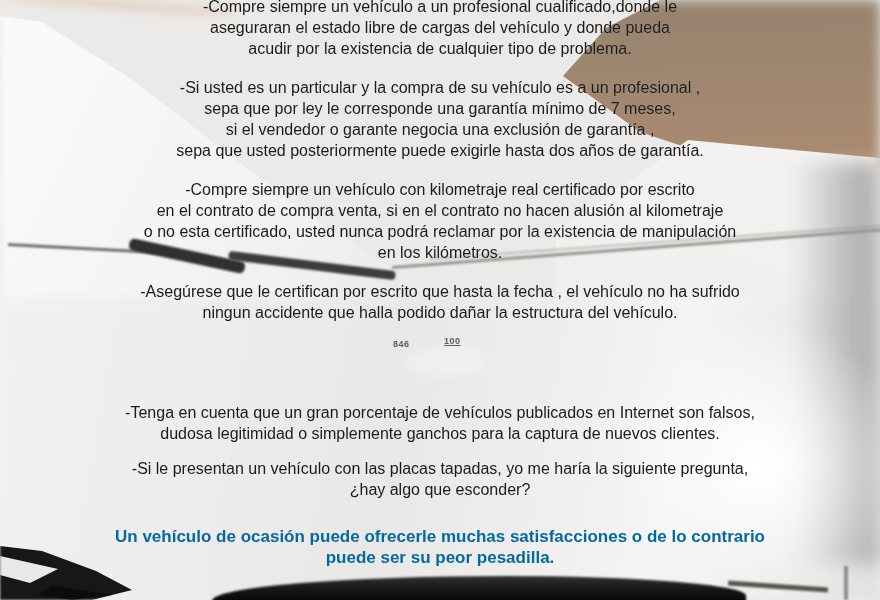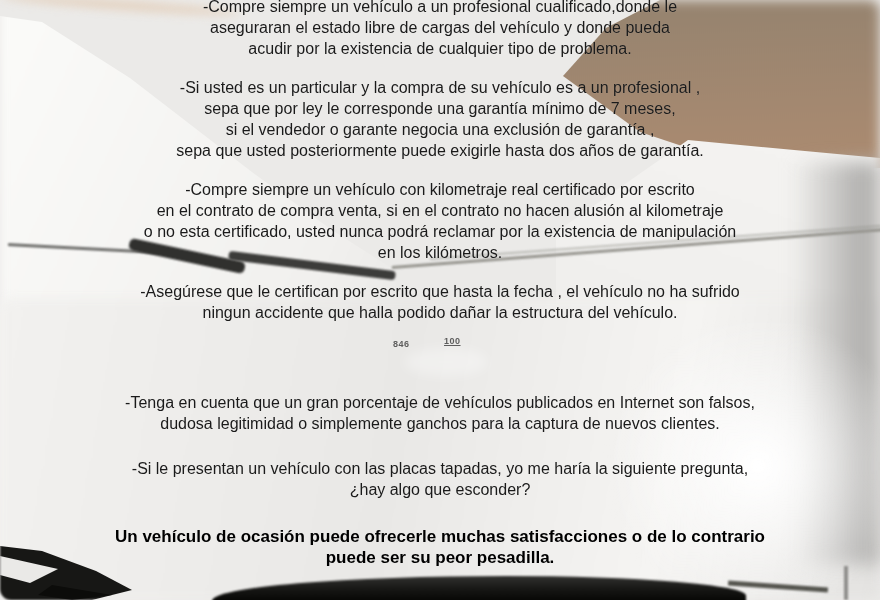--- a/index.html
+++ b/index.html
@@ -1,21 +1,21 @@
 <!DOCTYPE html>
 <html><head>
 <meta charset="utf-8">
 <style>
   html,body{margin:0;padding:0;background:#888;}
   .stage{
     position:relative;width:880px;height:600px;overflow:hidden;
     background:#ebeae8;
     font-family:"Liberation Sans", sans-serif;
   }
-  .layer{position:absolute;inset:0;pointer-events:none;border-radius:11px;}
+  .layer{position:absolute;inset:0;pointer-events:none;}
 
   
   .bg-base{background:linear-gradient(135deg,#e2e1df 0%,#eceleb 45%,#f0efed 100%);}
   .windshield{
     clip-path:polygon(0px 0px,708px 0px,640px 44px,515px 102px,392px 162px,282px 220px,196px 266px,80px 306px,0px 320px);
     background:linear-gradient(160deg,#51575a 8%,#5e6365 42%,#83878 8 68%,#8b8e8e 70%,#b9bab8 94%);
     filter:blur(5px);
   }
   .dune{
     clip-path:polygon(660px 0px,880px 0px,880px 168px,760px 172px,640px 132px,563px 76px,606px 28px);
@@ -86,21 +86,21 @@
   .wm-right{left:444px;top:336px;text-decoration:underline;}
 
   
   .text-layer{z-index:10;}
   .para{
     position:absolute;left:0;width:880px;
     text-align:center;white-space:pre-line;
     font-size:16px;line-height:21px;color:#1a1a1a;
     text-shadow:0 0 1px rgba(255,255,255,.25);
   }
-  .para.bold{font-weight:bold;font-size:17px;line-height:21px;color:#000000;}
+  .para.bold{font-weight:bold;font-size:17px;line-height:21px;color:#0369a1;}
 </style>
 </head>
 <body>
 
 <div class="stage">
 
   <div class="layer bg-base"></div>
   <div class="layer windshield"></div>
   <div class="layer dune"></div>
   <div class="duneridge"></div>
@@ -132,21 +132,21 @@
     <div class="para" style="top:77px">-Si usted es un particular y la compra de su vehículo es a un profesional ,
 sepa que por ley le corresponde una garantía mínimo de 7 meses,
 si el vendedor o garante negocia una exclusión de garantía ,
 sepa que usted posteriormente puede exigirle hasta dos años de garantía.</div>
     <div class="para" style="top:179px">-Compre siempre un vehículo con kilometraje real certificado por escrito
 en el contrato de compra venta, si en el contrato no hacen alusión al kilometraje
 o no esta certificado, usted nunca podrá reclamar por la existencia de manipulación
 en los kilómetros.</div>
     <div class="para" style="top:281px">-Asegúrese que le certifican por escrito que hasta la fecha , el vehículo no ha sufrido
 ningun accidente que halla podido dañar la estructura del vehículo.</div>
-    <div class="para" style="top:392px">-Tenga en cuenta que un gran porcentaje de vehículos publicados en Internet son falsos,
+    <div class="para" style="top:402px">-Tenga en cuenta que un gran porcentaje de vehículos publicados en Internet son falsos,
 dudosa legitimidad o simplemente ganchos para la captura de nuevos clientes.</div>
     <div class="para" style="top:458px">-Si le presentan un vehículo con las placas tapadas, yo me haría la siguiente pregunta,
 ¿hay algo que esconder?</div>
     <div class="para bold" style="top:526px">Un vehículo de ocasión puede ofrecerle muchas satisfacciones o de lo contrario
 puede ser su peor pesadilla.</div>
   </div>
 
 </div>
 
 </body></html>

